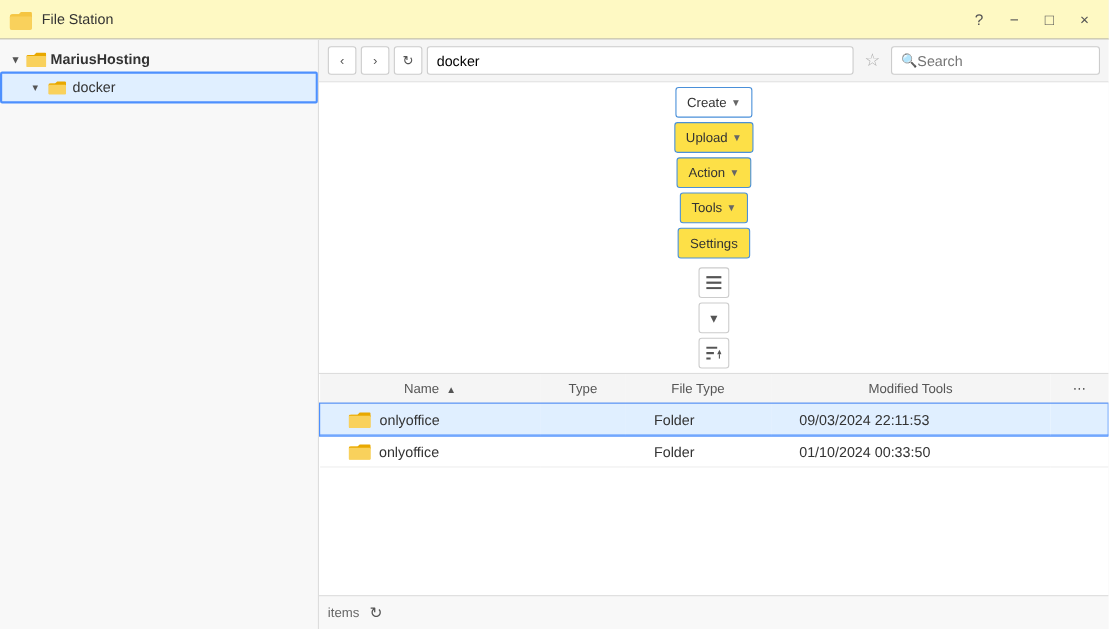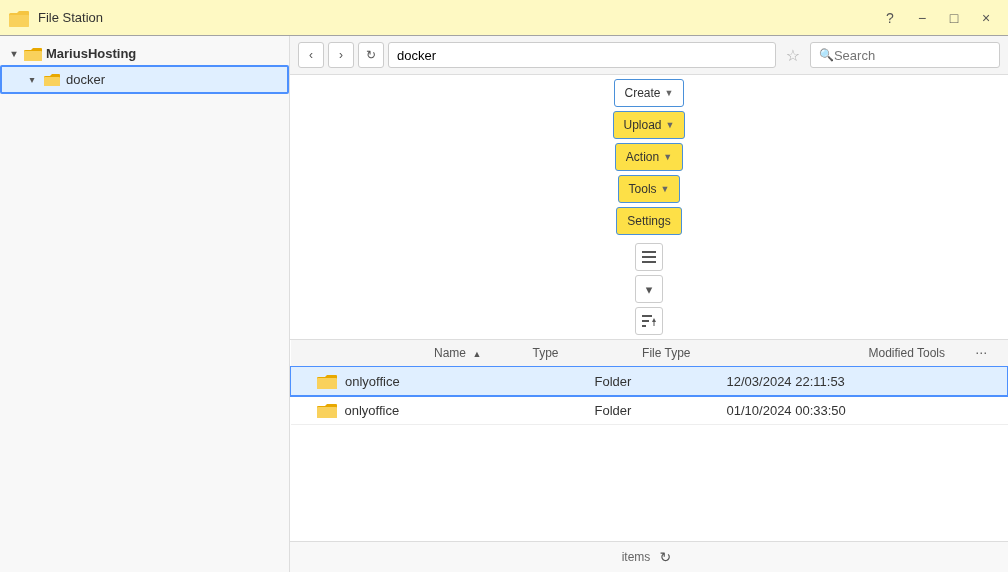--- a/index.html
+++ b/index.html
@@ -236,21 +236,21 @@
       overflow-y: auto;
     }
     .file-table {
       width: 100%;
       border-collapse: collapse;
     }
     .file-table thead th {
       background: #f5f5f5;
       border-bottom: 1px solid #ddd;
       padding: 6px 10px;
-      text-align: right;
+      text-align: center;
       font-weight: normal;
       color: #555;
       font-size: 12px;
       white-space: nowrap;
     }
     .file-table thead th:last-child {
       width: 20px;
       text-align: center;
     }
     .file-table tbody tr {
@@ -274,21 +274,21 @@
     }
     .sort-indicator {
       font-size: 9px;
       margin-left: 3px;
     }
 
     
     .status-bar {
       display: flex;
       align-items: center;
-      justify-content: center;
+      justify-content: flex-start;
       padding: 4px 8px;
       border-top: 1px solid #ddd;
       background: #f8f8f8;
       gap: 4px;
     }
     .status-text {
       font-size: 12px;
       color: #666;
     }
     .refresh-btn {
@@ -430,21 +430,21 @@
         <svg class="folder-svg" width="20" height="16" viewBox="0 0 20 16">
           <rect x="0" y="4" width="20" height="12" rx="1" fill="#f5c542"></rect>
           <path d="M0 6 Q0 4 2 4 L8 4 L10 2 L19 2 Q20 2 20 3 L20 6 Z" fill="#e8a800"></path>
           <rect x="0" y="5" width="20" height="11" rx="1" fill="#f9d15c"></rect>
         </svg>
         <span>onlyoffice</span>
       </div>
               </td>
               <td></td>
               <td>Folder</td>
-              <td>12/03/2024 22:11:53</td>
+              <td>09/03/2024 22:11:53</td>
               <td style="text-align: center; color: rgb(153, 153, 153);"></td>
             </tr>
             <tr>
               <td>
       <div class="file-name-cell">
         <svg class="folder-svg" width="20" height="16" viewBox="0 0 20 16">
           <rect x="0" y="4" width="20" height="12" rx="1" fill="#f5c542"></rect>
           <path d="M0 6 Q0 4 2 4 L8 4 L10 2 L19 2 Q20 2 20 3 L20 6 Z" fill="#e8a800"></path>
           <rect x="0" y="5" width="20" height="11" rx="1" fill="#f9d15c"></rect>
         </svg>

